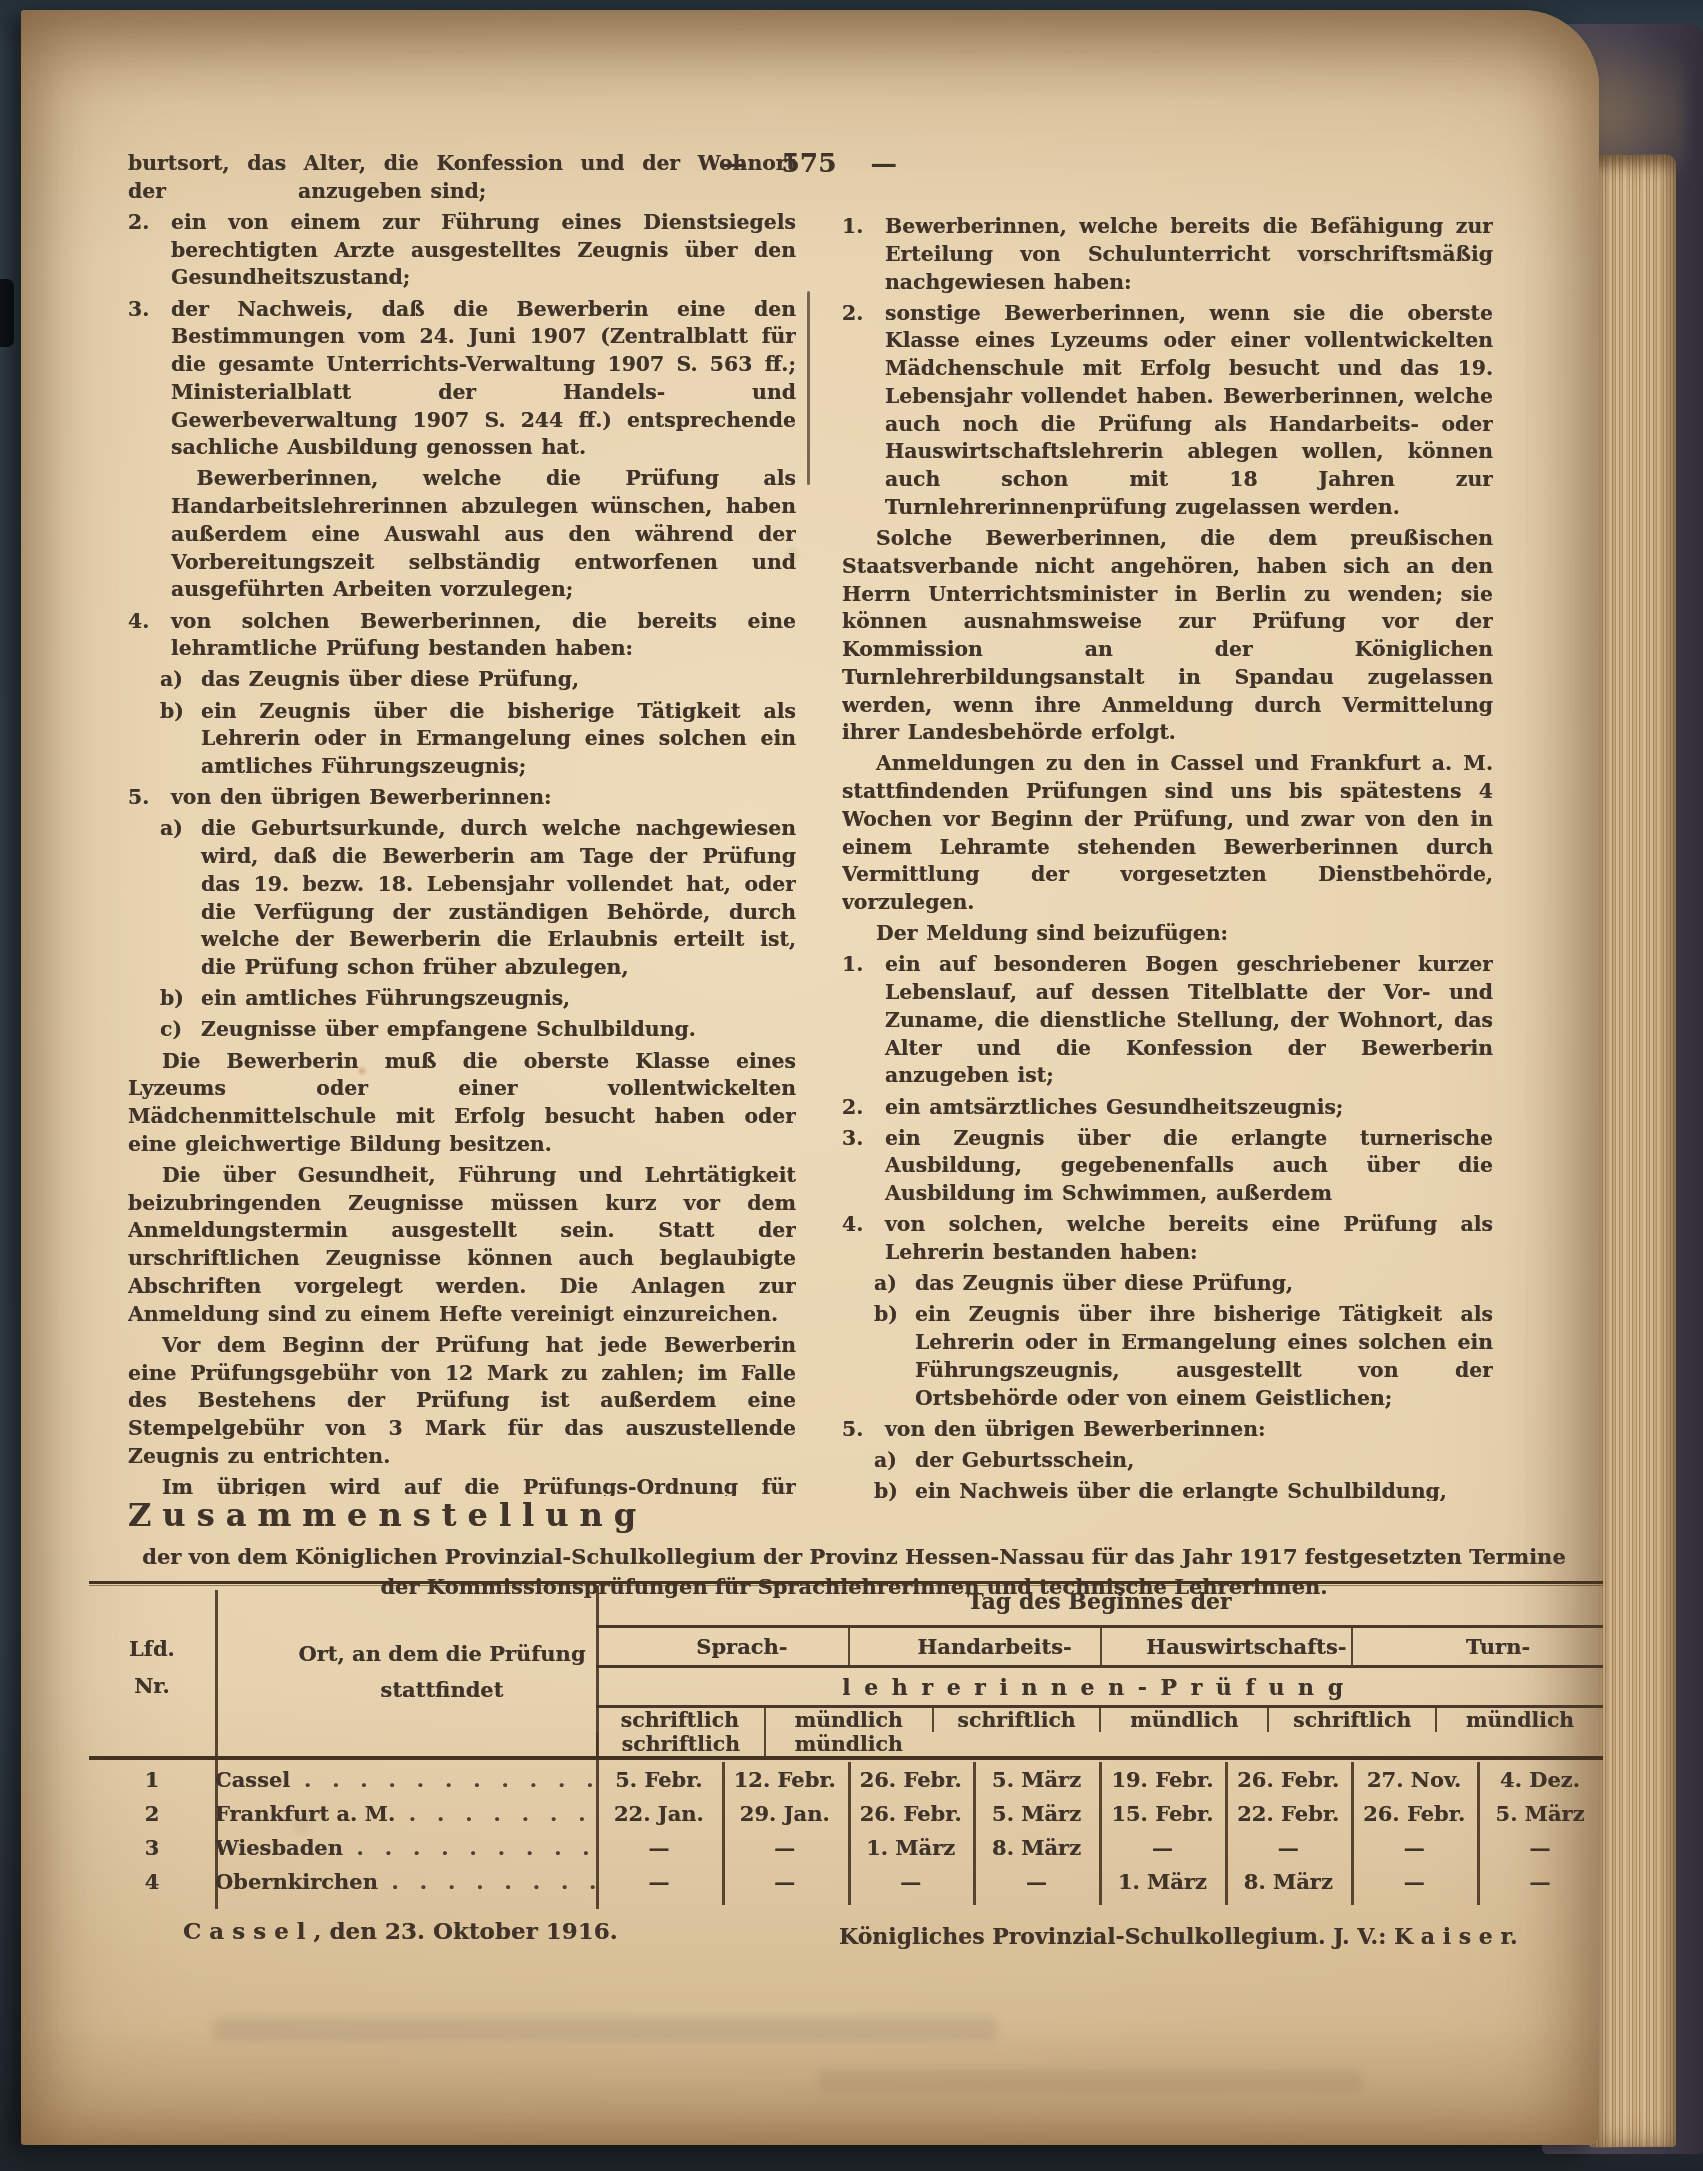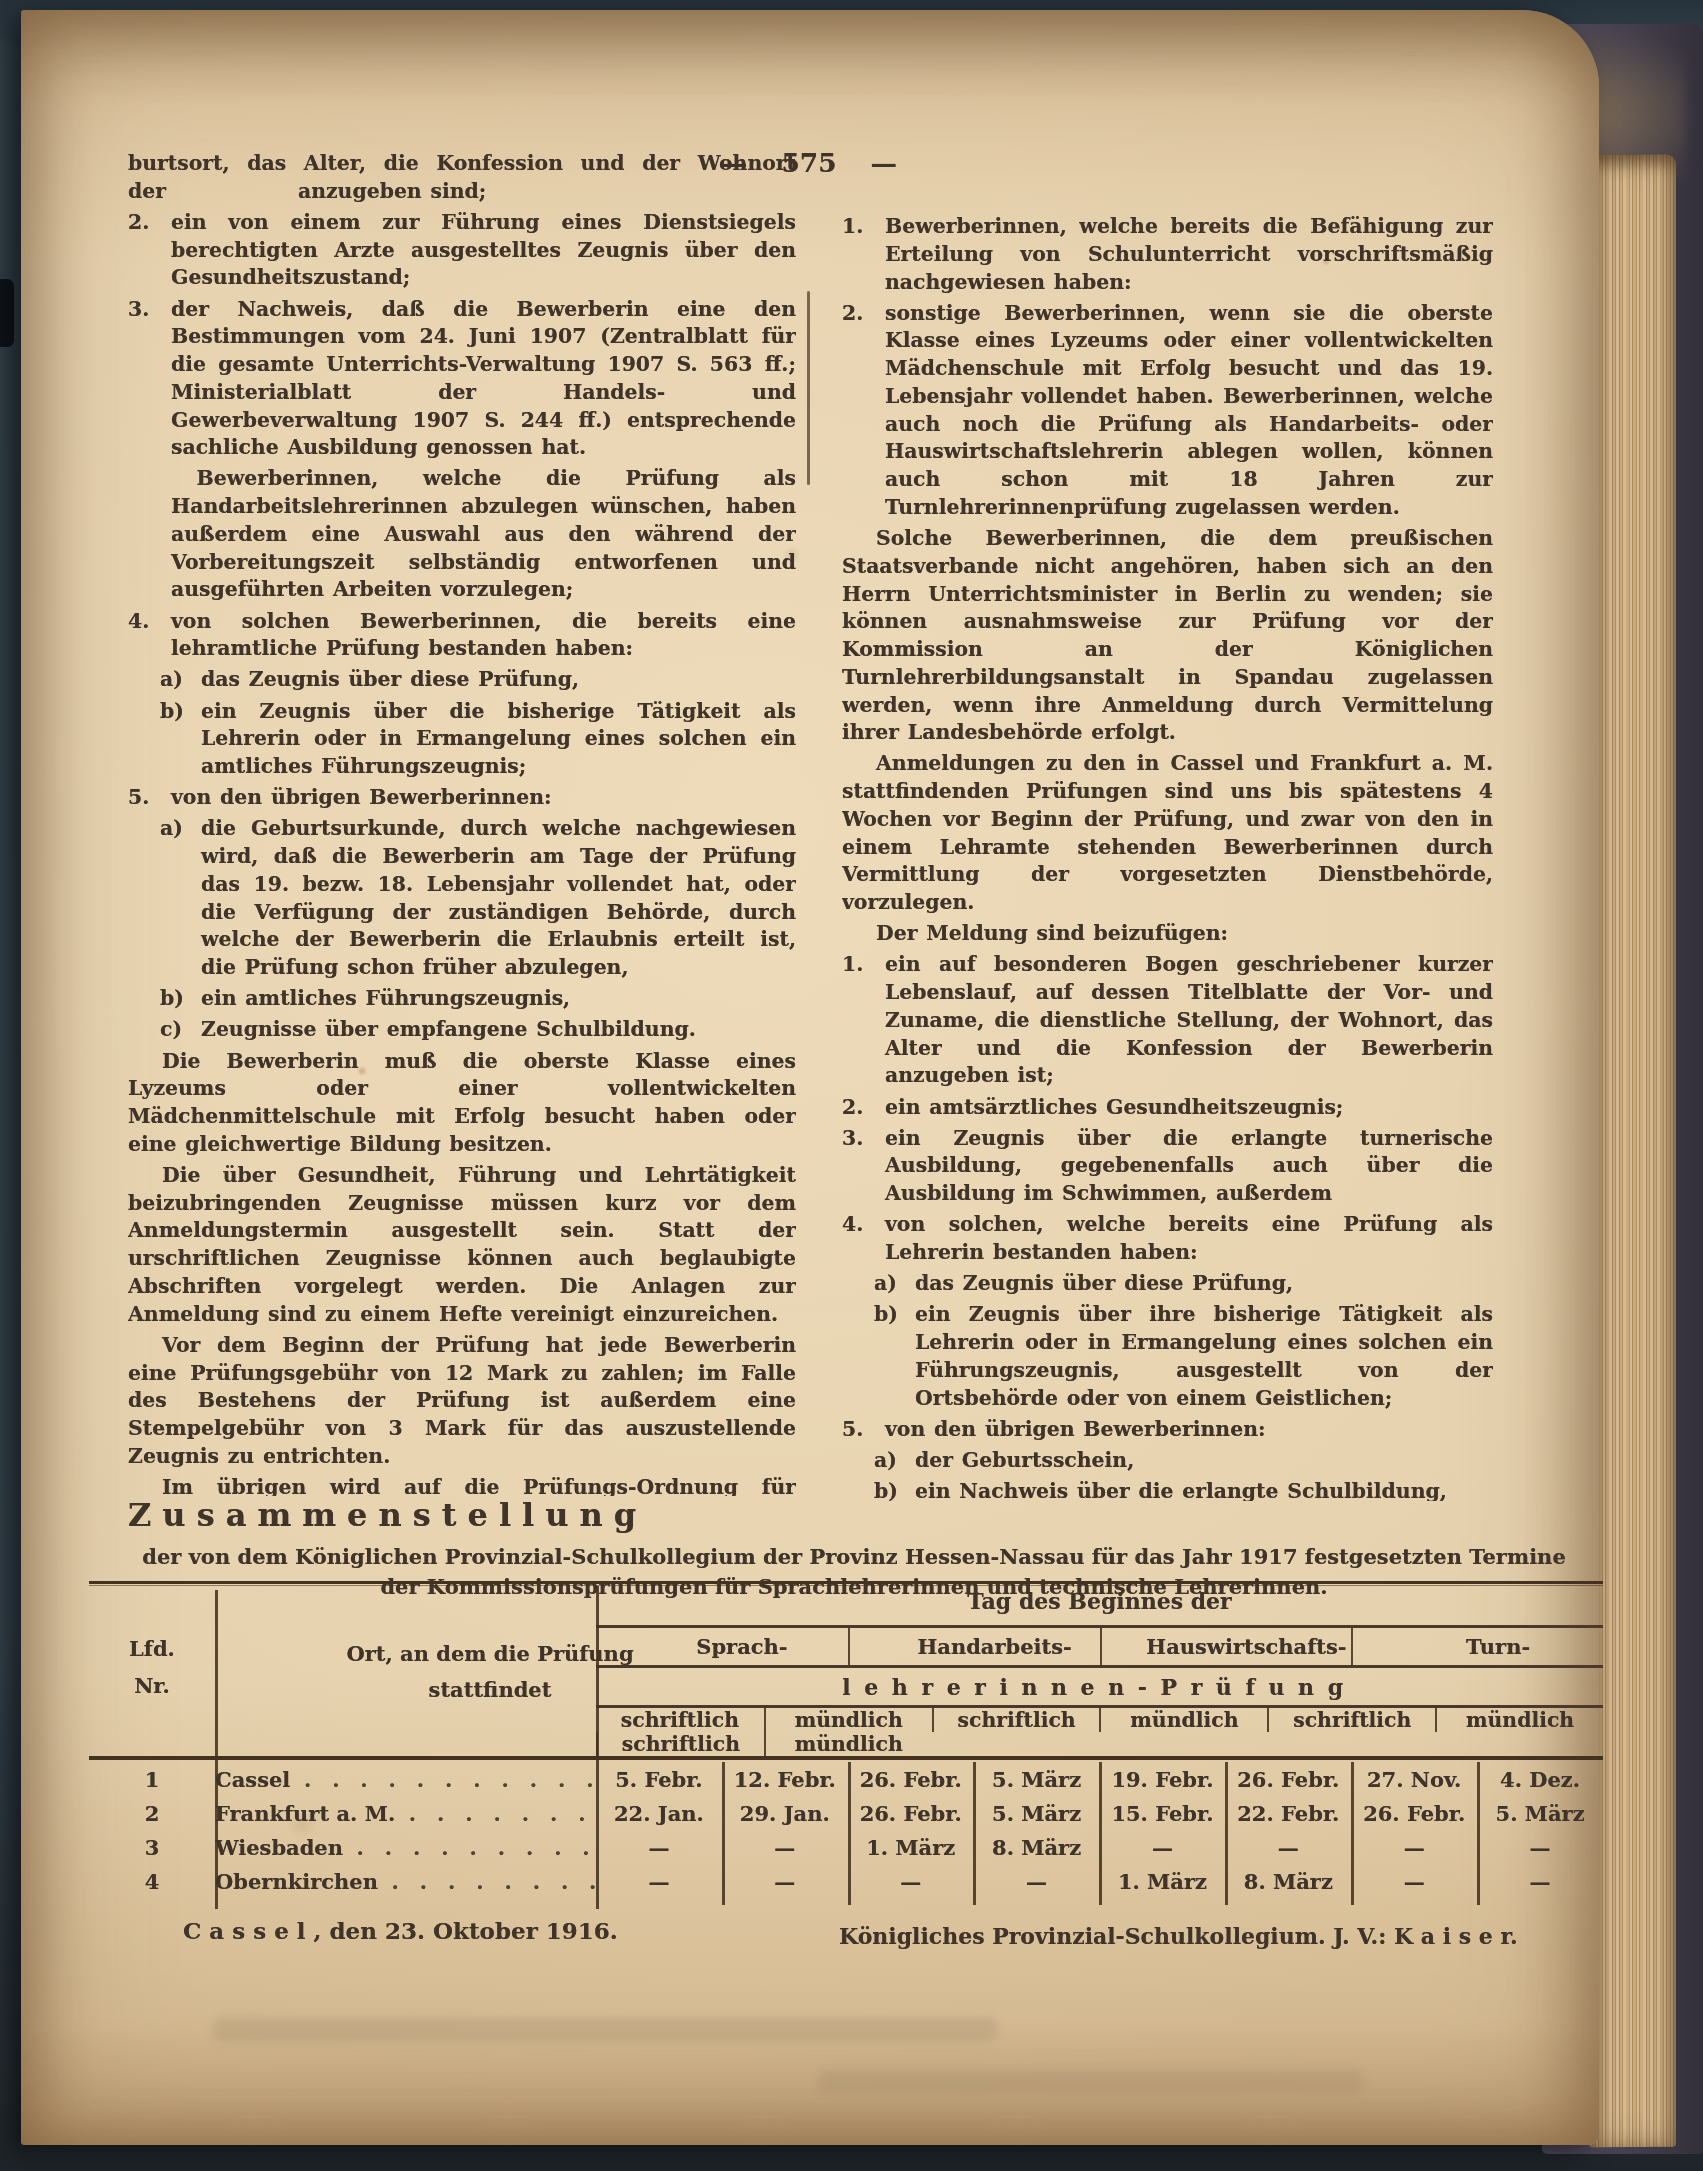--- a/index.html
+++ b/index.html
@@ -69,21 +69,21 @@
 
   
   .xtable{left:89px;top:1581px;width:1514px;height:334px;font-weight:bold;}
   .rl{position:absolute;background:#43321f;}
   .rl.thin{height:2.6px;background:#4a392a;}
   .rl.vert{width:2.6px;background:rgba(67,50,31,.88);}
   .rule-top{left:0;top:0;width:1514px;height:5.1px;
             background:linear-gradient(180deg,#43321f 0 3.4px,rgba(0,0,0,0) 3.4px 4.3px,rgba(67,50,31,.55) 4.3px 5.1px);}
   .hd-tag{left:507px;top:6.8px;width:1007px;text-align:center;font-size:22px;}
   .hd-nr{left:0;top:49px;width:126px;text-align:center;font-size:21px;line-height:37px;}
-  .hd-ort{left:126px;top:55px;width:454px;text-align:center;font-size:21px;line-height:36px;padding-left:48px;}
+  .hd-ort{left:126px;top:55px;width:454px;text-align:center;font-size:21px;line-height:36px;}
   .grp-row{left:507px;top:47px;width:1007px;height:37px;display:grid;grid-template-columns:repeat(4,1fr);
            align-items:center;text-align:center;font-size:21px;}
   .grp-row .gc{border-left:2.6px solid rgba(67,50,31,.88);height:100%;display:flex;align-items:center;justify-content:center;padding-left:40px;}
   .grp-row .gc:first-child{border-left:none;}
   .spread-row{left:507px;top:87px;width:1007px;height:37px;display:flex;align-items:center;justify-content:center;
               font-size:22px;letter-spacing:13.6px;}
   .sub-row{left:507px;top:127px;width:1007px;height:48px;display:grid;grid-template-columns:repeat(6,1fr);
            align-items:center;text-align:center;font-size:20.4px;}
   .sub-row .sc{border-left:2.6px solid rgba(67,50,31,.88);height:100%;display:flex;align-items:center;justify-content:center;}
   .sub-row .sc:first-child{border-left:none;}

